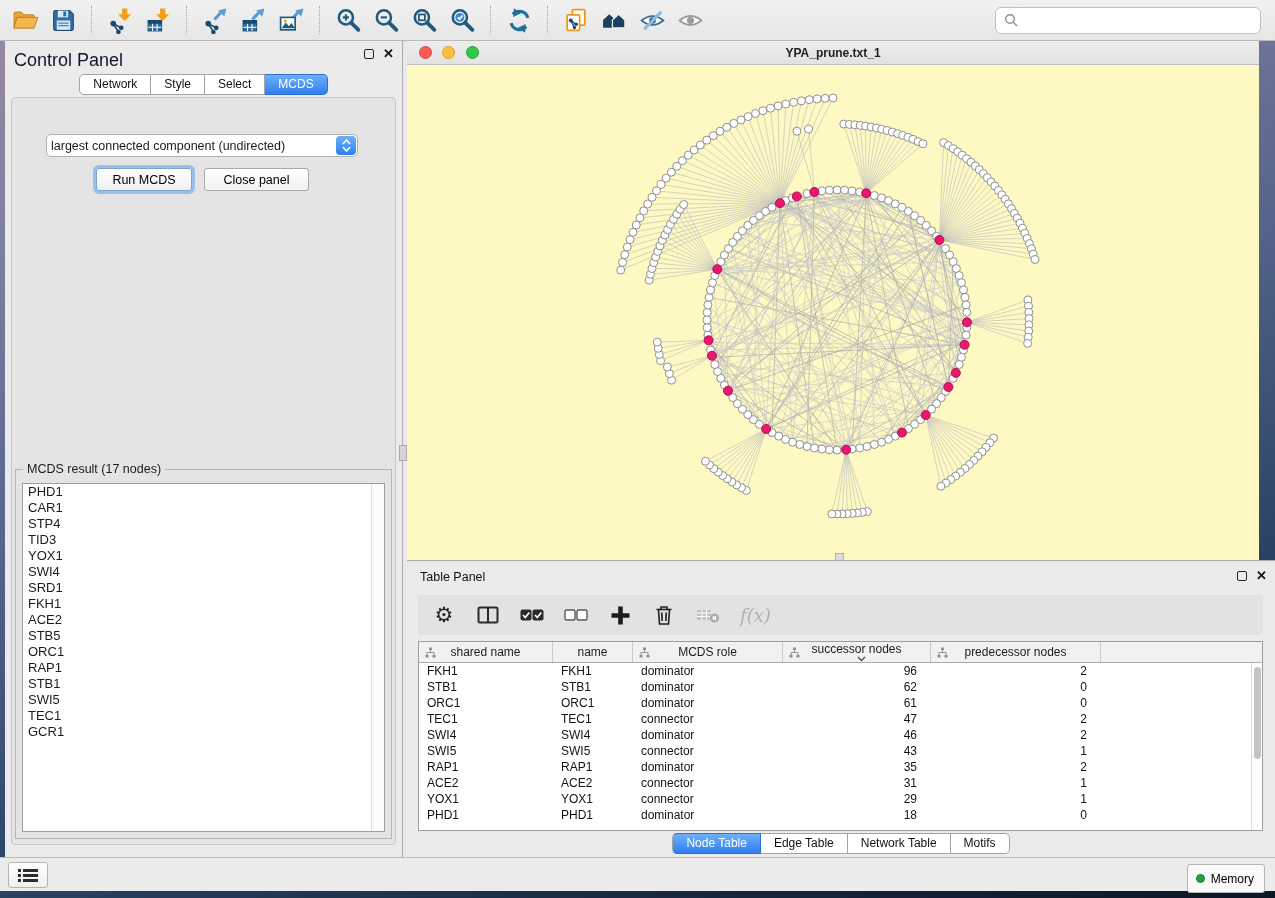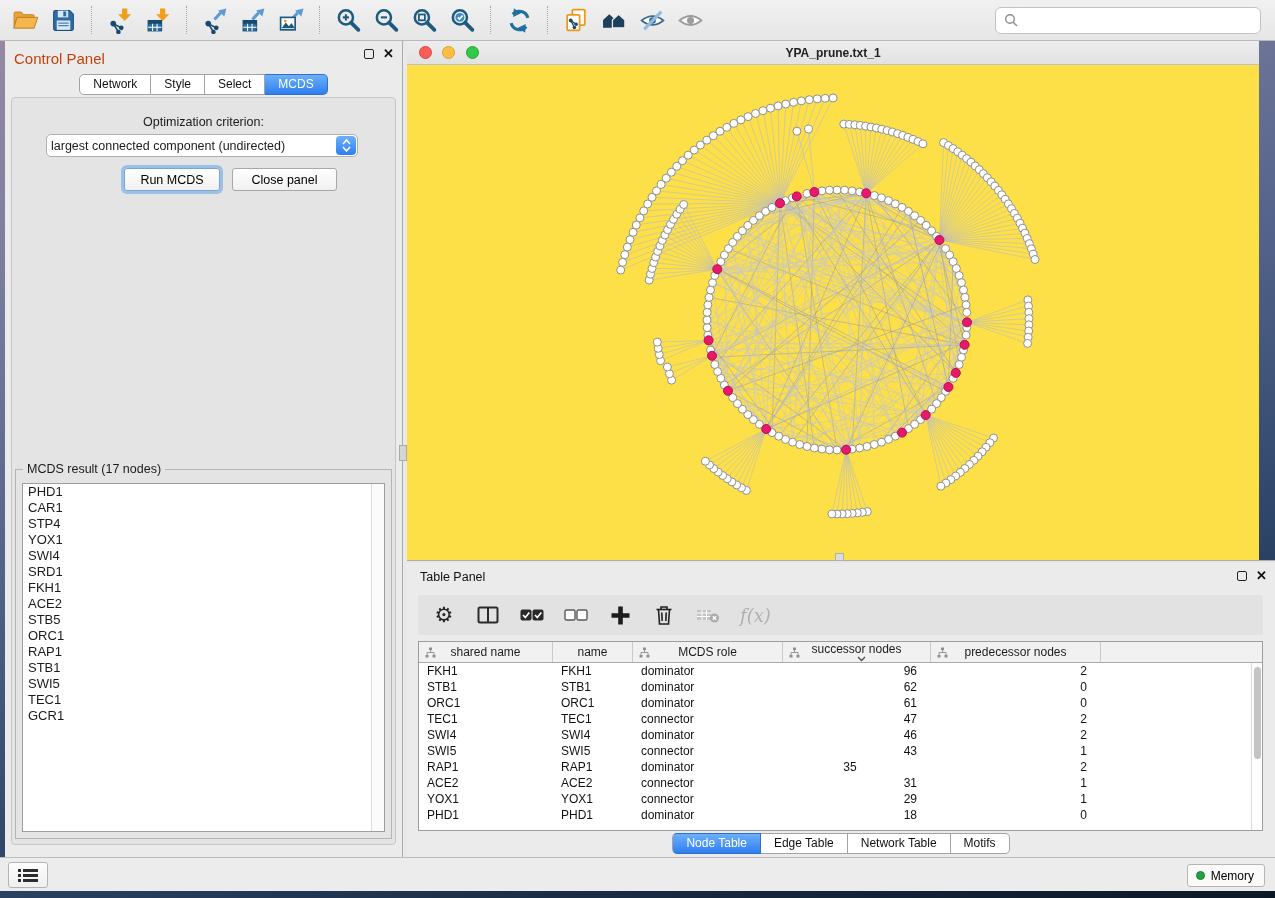--- a/index.html
+++ b/index.html
@@ -15,61 +15,61 @@
     display:flex; align-items:center; padding:0 14px 0 6px; }
   .tbtn{ width:38px; height:34px; border:none; background:transparent; display:flex;
     align-items:center; justify-content:center; cursor:pointer; flex:0 0 auto; }
   .tbtn svg{ width:27px; height:27px; }
   .tdiv{ width:1px; height:28px; border-left:1px dotted #a5a5a5; margin:0 9px; flex:0 0 auto; }
   #search-wrap{ margin-left:auto; width:266px; height:27px; background:#fff;
     border:1px solid #c2c2c2; border-radius:6px; display:flex; align-items:center; padding:0 8px; }
   #search-wrap input{ border:none; outline:none; flex:1; font-size:12px; background:transparent; margin-left:6px;}
   
   #control-panel{ position:absolute; left:5px; top:41px; width:397px; height:816px; background:#ebebeb; }
-  #cp-title{ position:absolute; left:9px; top:9px; font-size:15px; color:#c2410c; }
+  #cp-title{ position:absolute; left:9px; top:9px; font-size:18px; color:#0f172a; }
   .panel-icons{ position:absolute; right:8px; top:8px; display:flex; gap:9px; align-items:center;}
   .float-box{ width:10px; height:10px; border:1.6px solid #222; border-radius:2px; display:inline-block; cursor:pointer;}
   .close-x{ font-size:13px; font-weight:bold; color:#111; cursor:pointer; line-height:10px;}
   #cp-tabs{ position:absolute; top:33px; left:0; right:0; display:flex; justify-content:center; z-index:5;}
   .seg{ height:21px; line-height:19px; padding:0 13px; background:#fff; border:1px solid #a3a3a3;
     border-left:none; font-size:12px; color:#111; cursor:pointer; }
   .seg:first-child{ border-left:1px solid #a3a3a3; border-radius:5px 0 0 5px; }
   .seg:last-child{ border-radius:0 5px 5px 0; }
   .seg-active{ background:linear-gradient(#6cb0fa,#2f7ef0); border-color:#2f6fd0; color:#fff; }
   #cp-body{ position:absolute; left:6px; right:6px; top:56px; bottom:12px;
     background:#e4e4e4; border:1px solid #c7c7c7; border-radius:4px; }
   #opt-label{ position:absolute; top:17px; left:0; right:0; text-align:center; font-size:12.5px; }
   #opt-select{ position:absolute; top:36px; left:34px; width:312px; height:23px; background:#fff;
     border:1px solid #b0b0b0; border-radius:5px; display:flex; align-items:center; cursor:pointer; }
   #opt-select .val{ flex:1; padding-left:4px; font-size:12.5px; white-space:nowrap; overflow:hidden;}
   #opt-stepper{ width:20px; height:19px; margin-right:1px; border-radius:4px;
     background:linear-gradient(#6cb0fa,#2f7ef0); display:flex; flex-direction:column;
     align-items:center; justify-content:center; gap:1px;}
   .cp-btn{ position:absolute; top:70px; height:23px; background:linear-gradient(#ffffff,#f0f0f0);
-    border:1px solid #a8a8a8; border-radius:3px; font-size:12.5px; font-family:"Liberation Sans",sans-serif; cursor:pointer;margin-left:28px;}
+    border:1px solid #a8a8a8; border-radius:3px; font-size:12.5px; font-family:"Liberation Sans",sans-serif; cursor:pointer;}
   #run-btn{ left:84px; width:96px; box-shadow:0 0 0 3px rgba(106,168,235,.6); border-color:#7aa4cc;}
   #closepanel-btn{ left:192px; width:105px; }
   #mcds-fieldset{ position:absolute; left:3px; width:377px; top:371px; height:370px;
     border:1px solid #b5b5b5; }
   #mcds-legend{ position:absolute; top:-8px; left:7px; background:#e4e4e4; padding:0 4px; font-size:12.5px;}
   #mcds-list{ position:absolute; left:6px; right:6px; top:13px; bottom:6px; background:#fff;
     border:1px solid #9e9e9e; overflow:hidden; }
   #mcds-scroll{ position:absolute; top:0; bottom:0; right:0; width:13px; background:#fbfbfb;
     border-left:1px solid #dcdcdc; }
   .mcds-item{ height:16px; line-height:16px; font-size:13px; padding-left:5px; }
   
   #v-splitter{ position:absolute; left:402px; top:41px; width:5px; height:816px; background:#e9e9e9;
     border-left:1px solid #ababab; cursor:col-resize;}
   #v-grip{ position:absolute; left:-4px; top:404px; width:8px; height:16px; background:#d5d5d5;
     border:1px solid #aaa; }
   #h-splitter{ position:absolute; left:407px; top:560px; right:0; height:3px; background:#e6e6e6;
     border-top:1px solid #ababab; cursor:row-resize;}
   #h-grip{ position:absolute; left:428px; top:-8px; width:9px; height:8px; background:#dcdcdc; border:1px solid #b0b0b0;}
   
-  #network-panel{ position:absolute; left:407px; top:41px; right:16px; height:519px; background:#fde047; }
+  #network-panel{ position:absolute; left:407px; top:41px; right:16px; height:519px; background:#fef9c3; }
   #net-titlebar{ position:absolute; top:0; left:0; right:0; height:24px;
     background:linear-gradient(#ededed,#e2e2e2); border-bottom:1px solid #c0c0c0; }
   .light{ width:13px; height:13px; border-radius:50%; display:inline-block; margin-right:7px;}
   #net-lights{ position:absolute; left:12px; top:5px; }
   #net-title{ position:absolute; left:0; right:0; top:5px; text-align:center;
     font-size:12px; font-weight:bold; color:#222;}
   #net-canvas{ position:absolute; top:24px; left:0; right:0; bottom:0; }
   
   #table-panel{ position:absolute; left:407px; top:563px; right:0; height:294px; background:#ebebeb; }
   #tp-title{ position:absolute; left:13px; top:7px; font-size:12.5px; color:#111;}
@@ -93,21 +93,21 @@
   #tbl-scroll{ position:absolute; right:0; top:21px; bottom:0; width:11px; background:#fdfdfd;
     border-left:1px solid #dadada;}
   #tbl-thumb{ position:absolute; left:2px; top:4px; width:7px; height:92px; background:#c4c4c4; border-radius:4px;}
   #tp-tabs{ position:absolute; bottom:3px; left:0; right:0; display:flex; justify-content:center;}
   
   #status-bar{ position:absolute; left:0; top:857px; right:0; height:34px; background:#ececec;
     border-top:1px solid #bcbcbc;}
   #list-btn{ position:absolute; left:8px; top:4px; width:40px; height:26px;
     background:linear-gradient(#fdfdfd,#efefef); border:1px solid #b3b3b3; border-radius:3px;
     display:flex; align-items:center; justify-content:center; cursor:pointer;}
-  #memory-btn{ position:absolute; right:10px; top:6px; height:23px; padding:0 10px 0 8px;
+  #memory-btn{ position:absolute; right:10px; top:6px; height:29px; padding:0 10px 0 8px;
     background:#fafafa; border:1px solid #b5b5b5; border-radius:3px; display:flex; align-items:center;
     gap:6px; font-size:12px; cursor:pointer;}
   #memory-dot{ width:9px; height:9px; border-radius:50%; background:#23a33f; border:1px solid #188031;}
 </style>
 </head>
 <body>
 
 <div id="app-toolbar">
   <button class="tbtn">
       <svg viewBox="0 0 26 26">
@@ -270,41 +270,41 @@
     <span class="float-box"></span>
     <span class="close-x">✕</span>
   </div>
   <div id="cp-tabs">
       <span class="seg">Network</span>
       <span class="seg">Style</span>
       <span class="seg">Select</span>
       <span class="seg seg-active">MCDS</span>
     </div>
   <div id="cp-body">
-    <div id="opt-label">Optimization criterion:</div>
     <div id="opt-select">
       <span class="val">largest connected component (undirected)</span>
       <span id="opt-stepper">
         <svg width="9" height="6" viewBox="0 0 9 6">
             <polyline points="1,5 4.5,1 8,5" fill="none" stroke="#fff" stroke-width="1.6"></polyline>
           </svg>
         <svg width="9" height="6" viewBox="0 0 9 6">
             <polyline points="1,1 4.5,5 8,1" fill="none" stroke="#fff" stroke-width="1.6"></polyline>
           </svg>
       </span>
     </div>
     <button class="cp-btn" id="run-btn">Run MCDS</button>
     <button class="cp-btn" id="closepanel-btn">Close panel</button>
     <div id="mcds-fieldset">
       <div id="mcds-legend">MCDS result (17 nodes)</div>
       <div id="mcds-list">
         <div id="mcds-items">
             <div class="mcds-item">PHD1</div>
             <div class="mcds-item">CAR1</div>
             <div class="mcds-item">STP4</div>
+            <div class="mcds-item">TID3</div>
             <div class="mcds-item">YOX1</div>
             <div class="mcds-item">SWI4</div>
             <div class="mcds-item">SRD1</div>
             <div class="mcds-item">FKH1</div>
             <div class="mcds-item">ACE2</div>
             <div class="mcds-item">STB5</div>
             <div class="mcds-item">ORC1</div>
             <div class="mcds-item">RAP1</div>
             <div class="mcds-item">STB1</div>
             <div class="mcds-item">SWI5</div>
@@ -1130,21 +1130,21 @@
           <div class="td l" style="width: 134px;">SWI5</div>
           <div class="td l" style="width: 80px;">SWI5</div>
           <div class="td l" style="width: 150px;">connector</div>
           <div class="td r" style="width: 148px;">43</div>
           <div class="td r" style="width: 170px;">1</div>
         </div>
         <div class="tr">
           <div class="td l" style="width: 134px;">RAP1</div>
           <div class="td l" style="width: 80px;">RAP1</div>
           <div class="td l" style="width: 150px;">dominator</div>
-          <div class="td r" style="width: 148px; text-align: center;">35</div>
+          <div class="td r" style="width: 148px;">35</div>
           <div class="td r" style="width: 170px;">2</div>
         </div>
         <div class="tr">
           <div class="td l" style="width: 134px;">ACE2</div>
           <div class="td l" style="width: 80px;">ACE2</div>
           <div class="td l" style="width: 150px;">connector</div>
           <div class="td r" style="width: 148px;">31</div>
           <div class="td r" style="width: 170px;">1</div>
         </div>
         <div class="tr">

